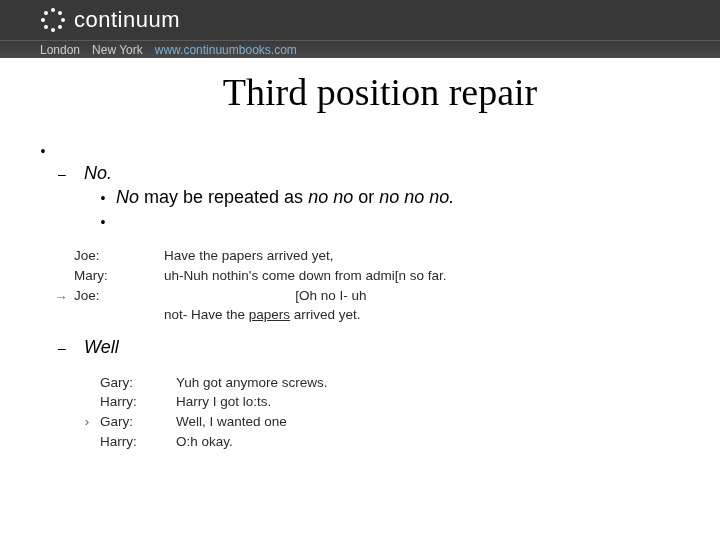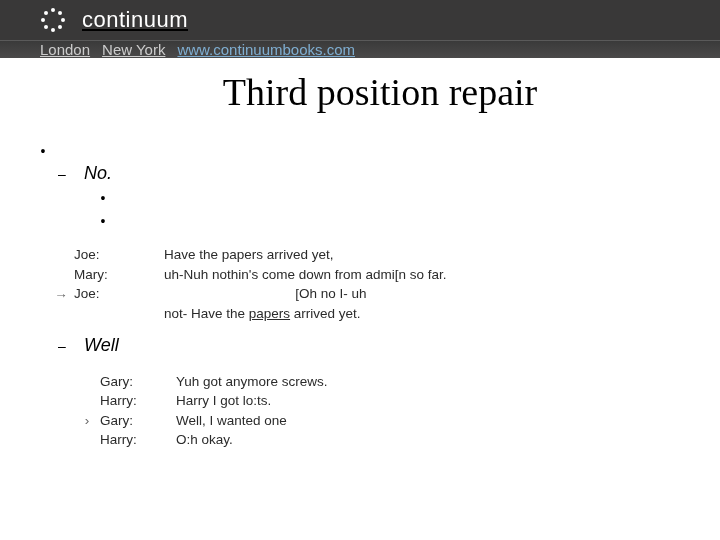--- a/index.html
+++ b/index.html
@@ -17,44 +17,42 @@
     height: 40px;
     background: #393838;
     display: flex;
     align-items: center;
     padding-left: 40px;
     box-sizing: border-box;
   }
   .logo-mark {
     display: flex;
     align-items: flex-start;
-    gap: 16px;
-    text-decoration: underline;
+    gap: 8px;
   }
   .logo-text {
     color: #fff;
     font-size: 22px;
     font-weight: 400;
     letter-spacing: 0.5px;
   }
   .sub-bar {
     width: 100%;
     height: 18px;
     border-top: 1px solid #5a5a5a;
     background: linear-gradient(#3a3a3a, #4a4949);
     display: flex;
     align-items: center;
     gap: 12px;
     padding-left: 40px;
     box-sizing: border-box;
   }
   .sub-bar span {
     color: #ccc;
-    font-size: 15px;
-    text-decoration: underline;
+    font-size: 12px;
   }
   .sub-bar .url { color: #7faed1; }
   .title {
     text-align: center;
     font-size: 38px;
     font-weight: 400;
     margin: 12px 0 24px 0;
     font-family: "Times New Roman", Times, serif;
     padding-left: 40px;
   }
@@ -144,20 +142,23 @@
     <div class="bullet">•</div>
   </div>
 
   <div class="bullet-line indent-1">
     <div class="bullet dash">–</div>
     <div class="em-no">No.</div>
   </div>
 
   <div class="bullet-line indent-2">
     <div class="bullet">•</div>
+    <div>
+      <span class="em-no">No</span><span> may be repeated as </span><span class="em-no">no no</span><span> or </span><span class="em-no">no no no.</span>
+    </div>
   </div>
 
   <div class="bullet-line indent-2">
     <div class="bullet">•</div>
   </div>
 
   <div class="transcript-block"><span class="arrow-cell"> </span><span class="speaker">Joe:</span><span>Have the papers arrived yet,</span>
 <span class="arrow-cell"> </span><span class="speaker">Mary:</span><span>uh-Nuh nothin's come down from admi[n so far.</span>
 <span class="arrow-cell">→</span><span class="speaker">Joe:</span><span>                                   [Oh no I- uh</span>
 <span class="arrow-cell"> </span><span class="speaker"></span><span>not- Have the </span><span class="underline">papers</span><span> arrived yet.</span></div>

